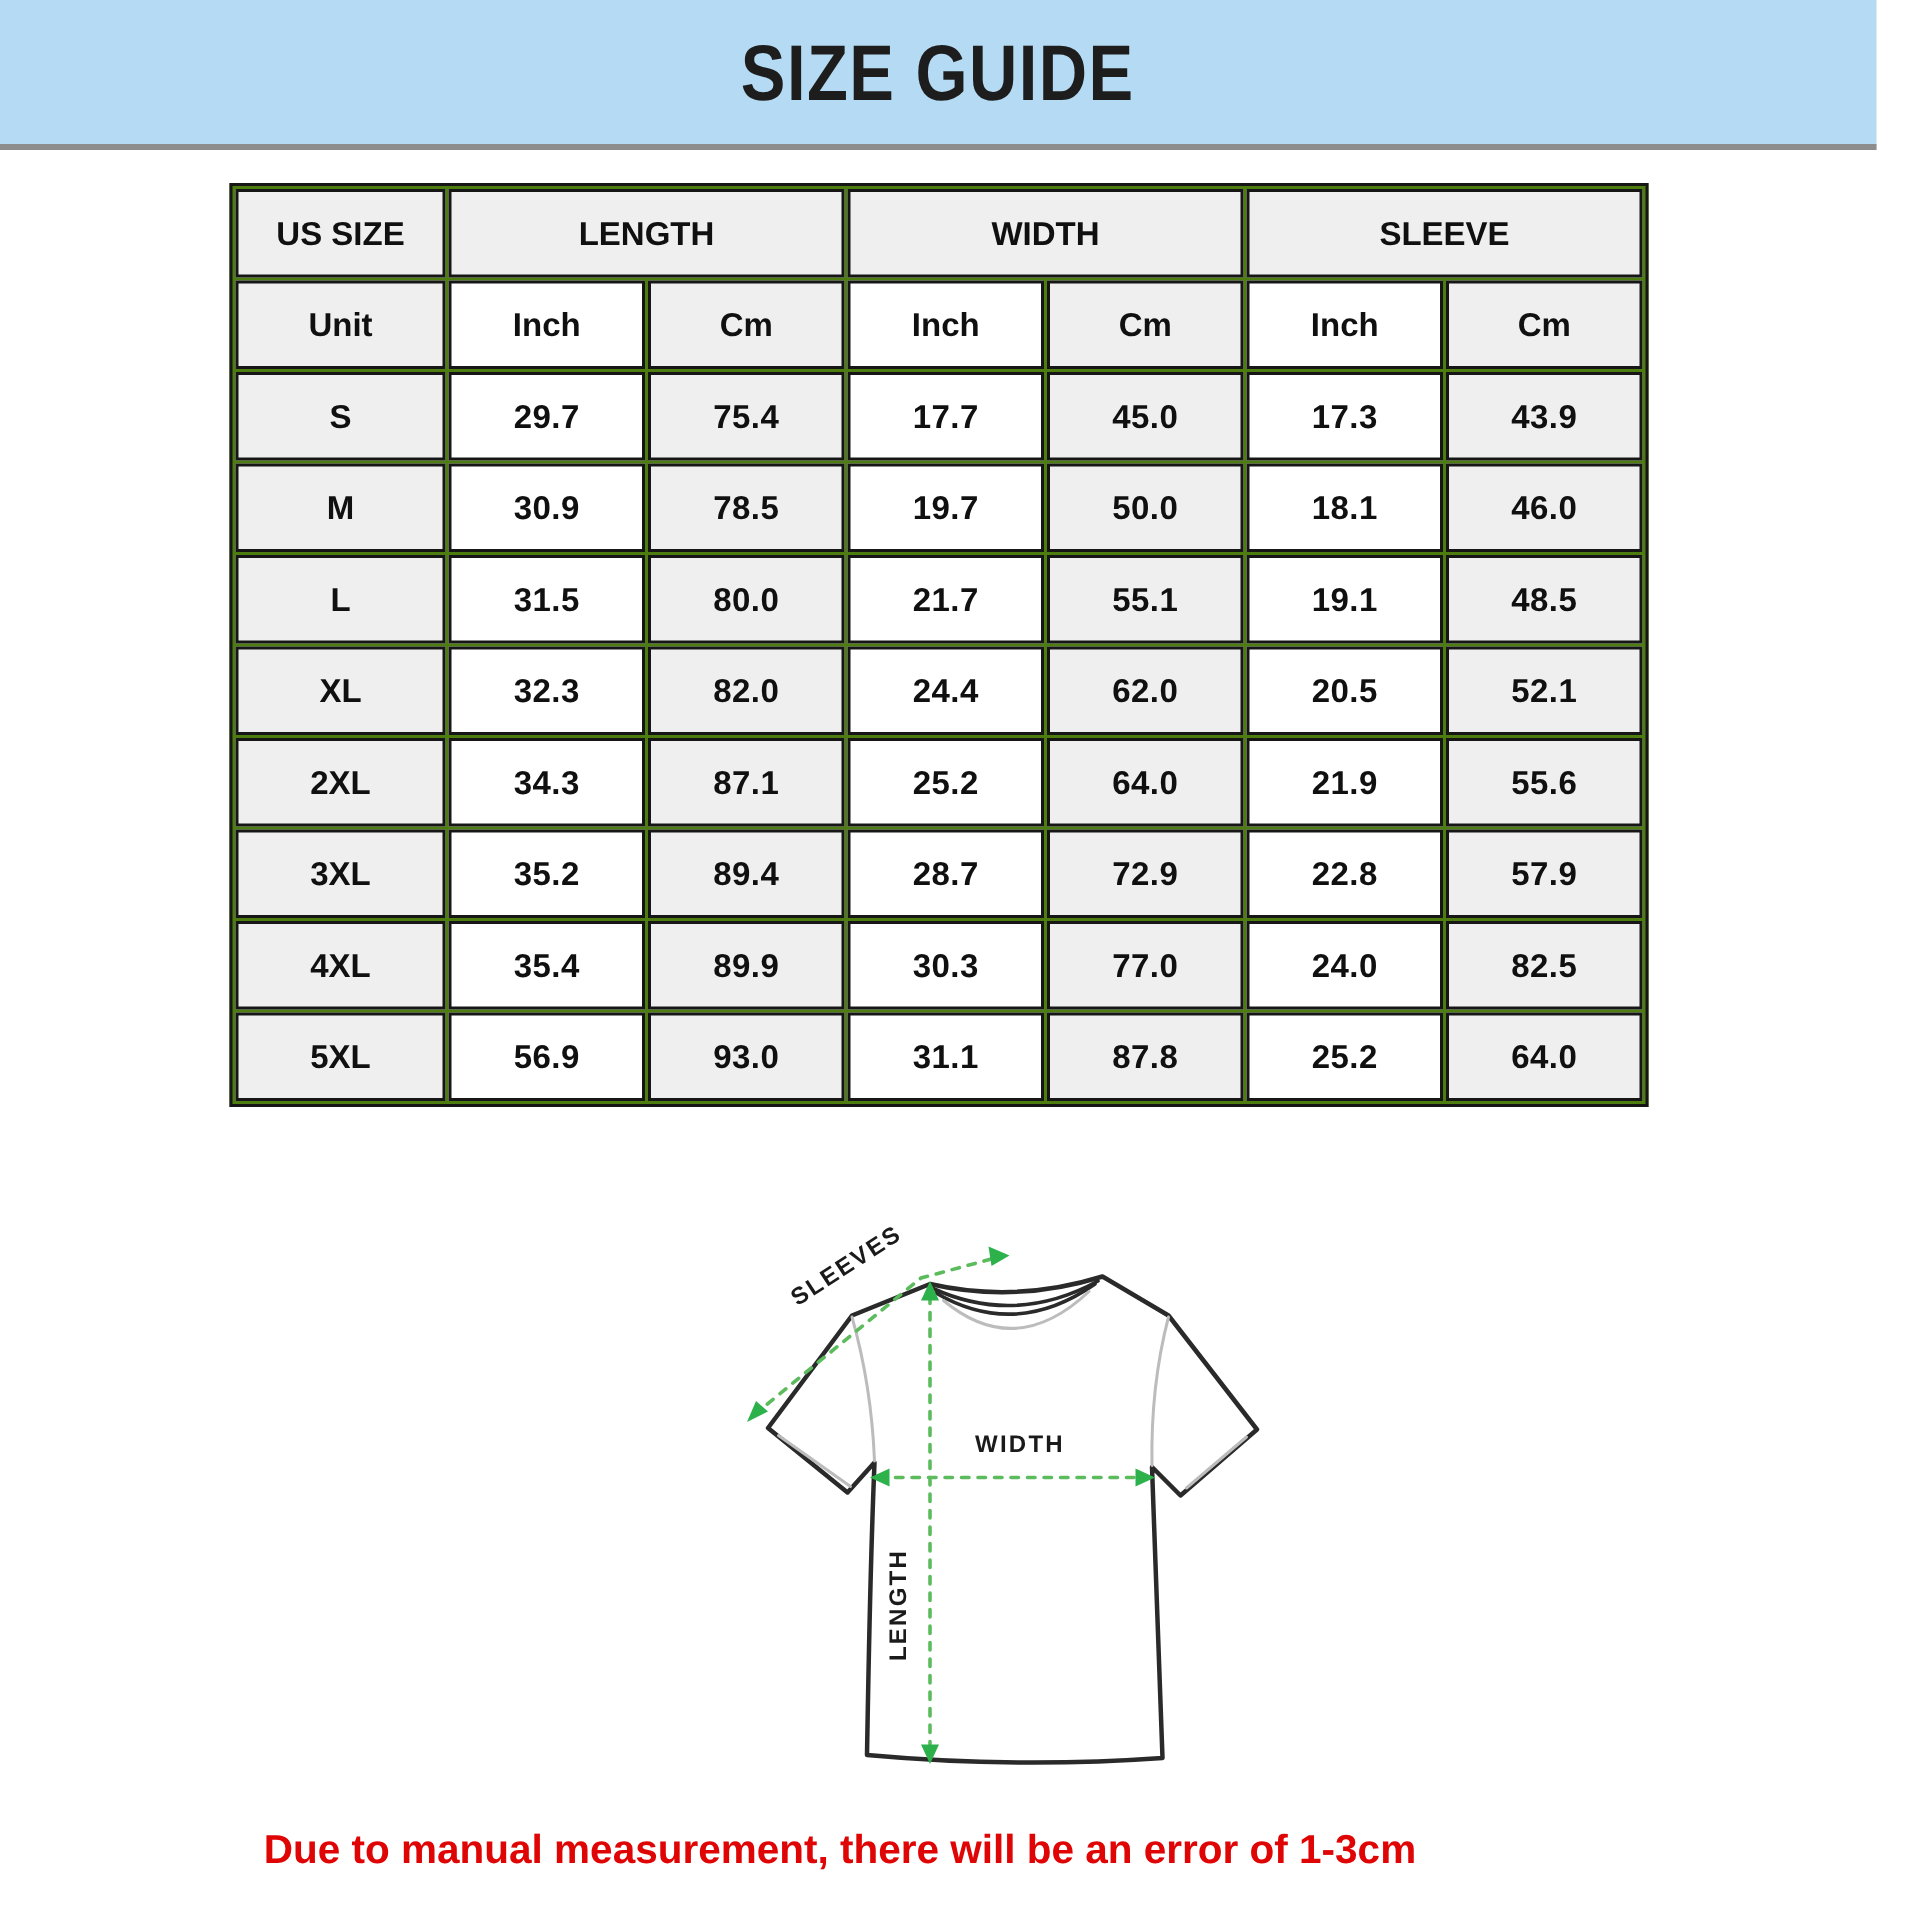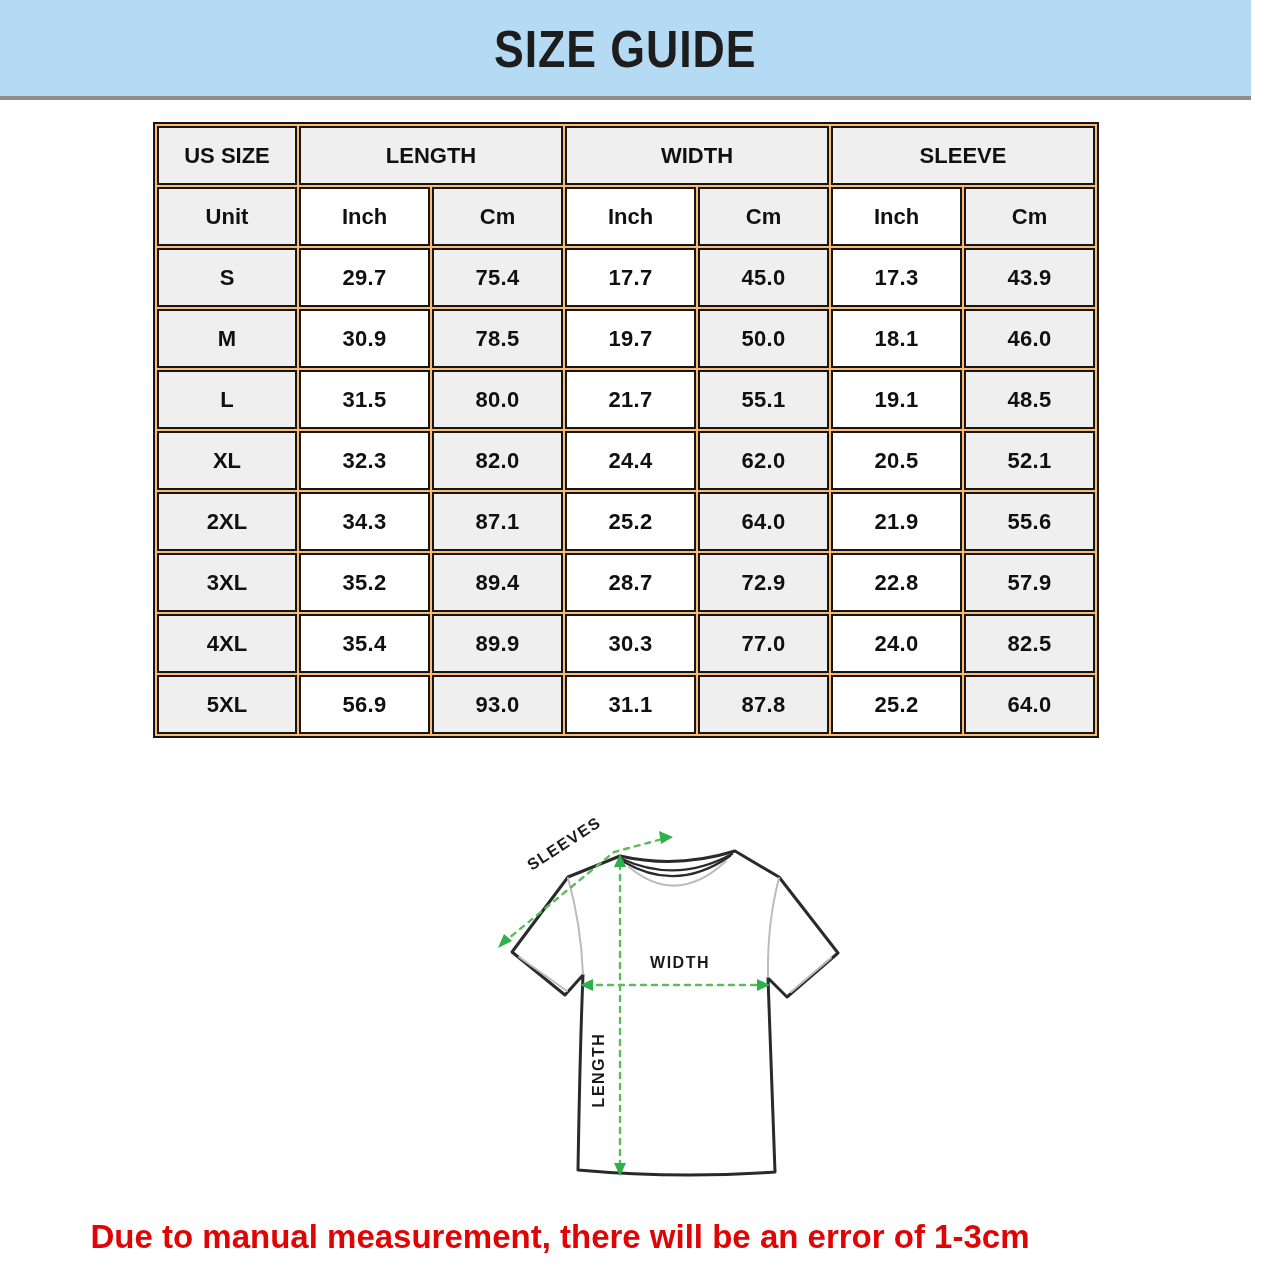--- a/index.html
+++ b/index.html
@@ -17,42 +17,42 @@
     position:absolute;left:0;top:0;width:1251px;height:100px;
     background:var(--banner-bg);border-bottom:4px solid var(--banner-border);
     display:flex;align-items:center;justify-content:center;
   }
   .banner h1{
     margin:0;font-size:47px;font-weight:800;color:#1d1d1d;letter-spacing:1px;
     transform:scale(.95,1.12);
   }
   .table-wrap{position:absolute;left:153px;top:122px;}
   table{
-    border-collapse:separate;border-spacing:2px;background:#fdba74;
+    border-collapse:separate;border-spacing:2px;background:#4d7c0f;
     border:2px solid var(--table-border);
   }
   th,td{
     border:2px solid var(--table-border);height:59px;padding:0 4px;
     text-align:center;vertical-align:middle;background:#ffffff;
     font-size:22px;color:var(--text);
   }
   th{font-weight:700;}
   td{font-weight:700;letter-spacing:.3px;}
   .gray{background:var(--cell-gray);}
   .shirt{position:absolute;left:440px;top:812px;width:460px;height:400px;}
   .shirt svg{display:block;}
   .outline{fill:#ffffff;stroke:var(--shirt-outline);stroke-width:3;stroke-linejoin:round;stroke-linecap:round;}
   .rib{fill:none;stroke:var(--shirt-outline);stroke-width:2.4;stroke-linecap:round;}
   .detail{fill:none;stroke:var(--shirt-detail);stroke-width:2;stroke-linecap:round;}
   .dash{fill:none;stroke:var(--green);stroke-width:2.4;stroke-dasharray:5 6;stroke-linecap:round;}
   .ah{fill:var(--green-arrow);stroke:none;}
   .dlabel{font-family:"Liberation Sans",sans-serif;font-size:16px;font-weight:700;fill:#1a1a1a;letter-spacing:1.5px;}
   .note{
     position:absolute;left:0;top:1218px;width:1120px;text-align:center;
-    font-size:33px;font-weight:700;color:var(--note-red);
+    font-size:27px;font-weight:700;color:var(--note-red);
   }
 </style>
 </head>
 <body>
 
 <div class="banner">
   <h1>SIZE GUIDE</h1>
 </div>
 
 <div class="table-wrap">

